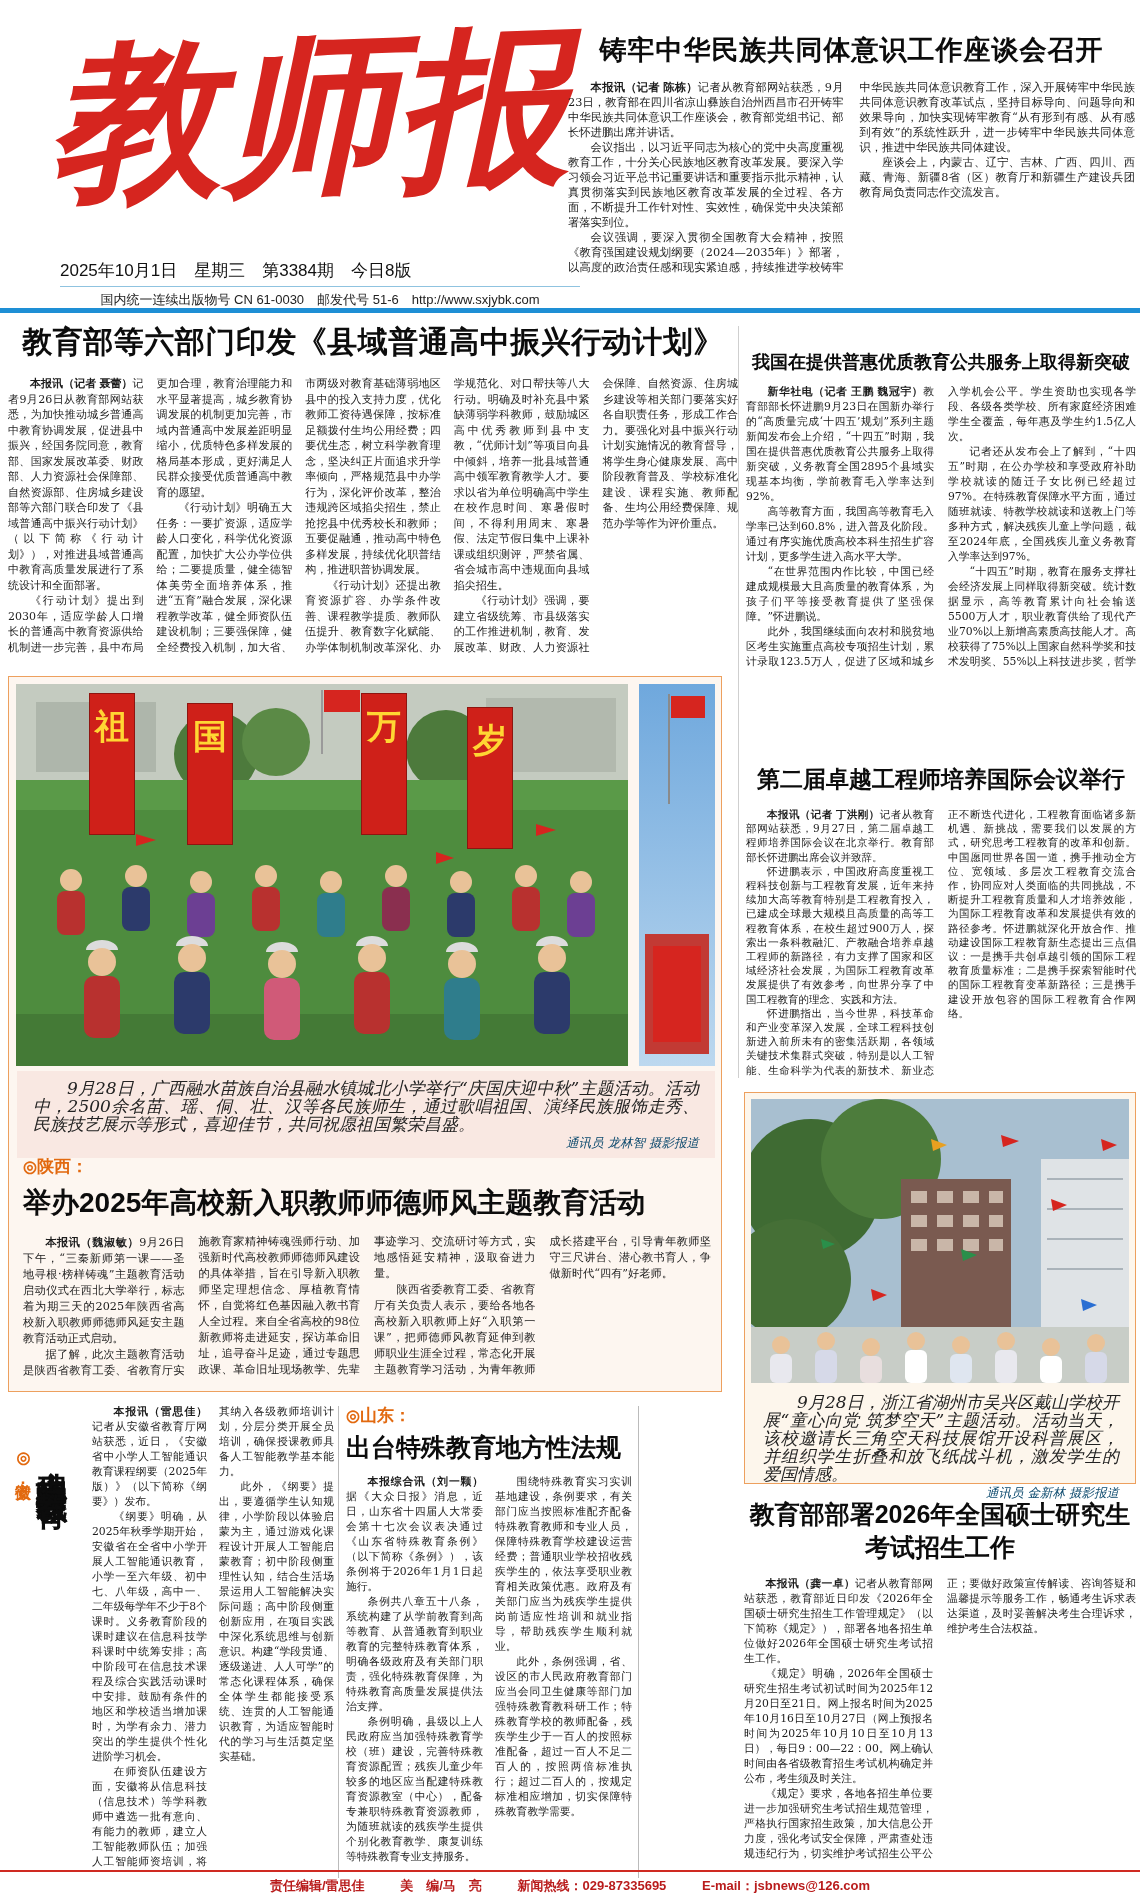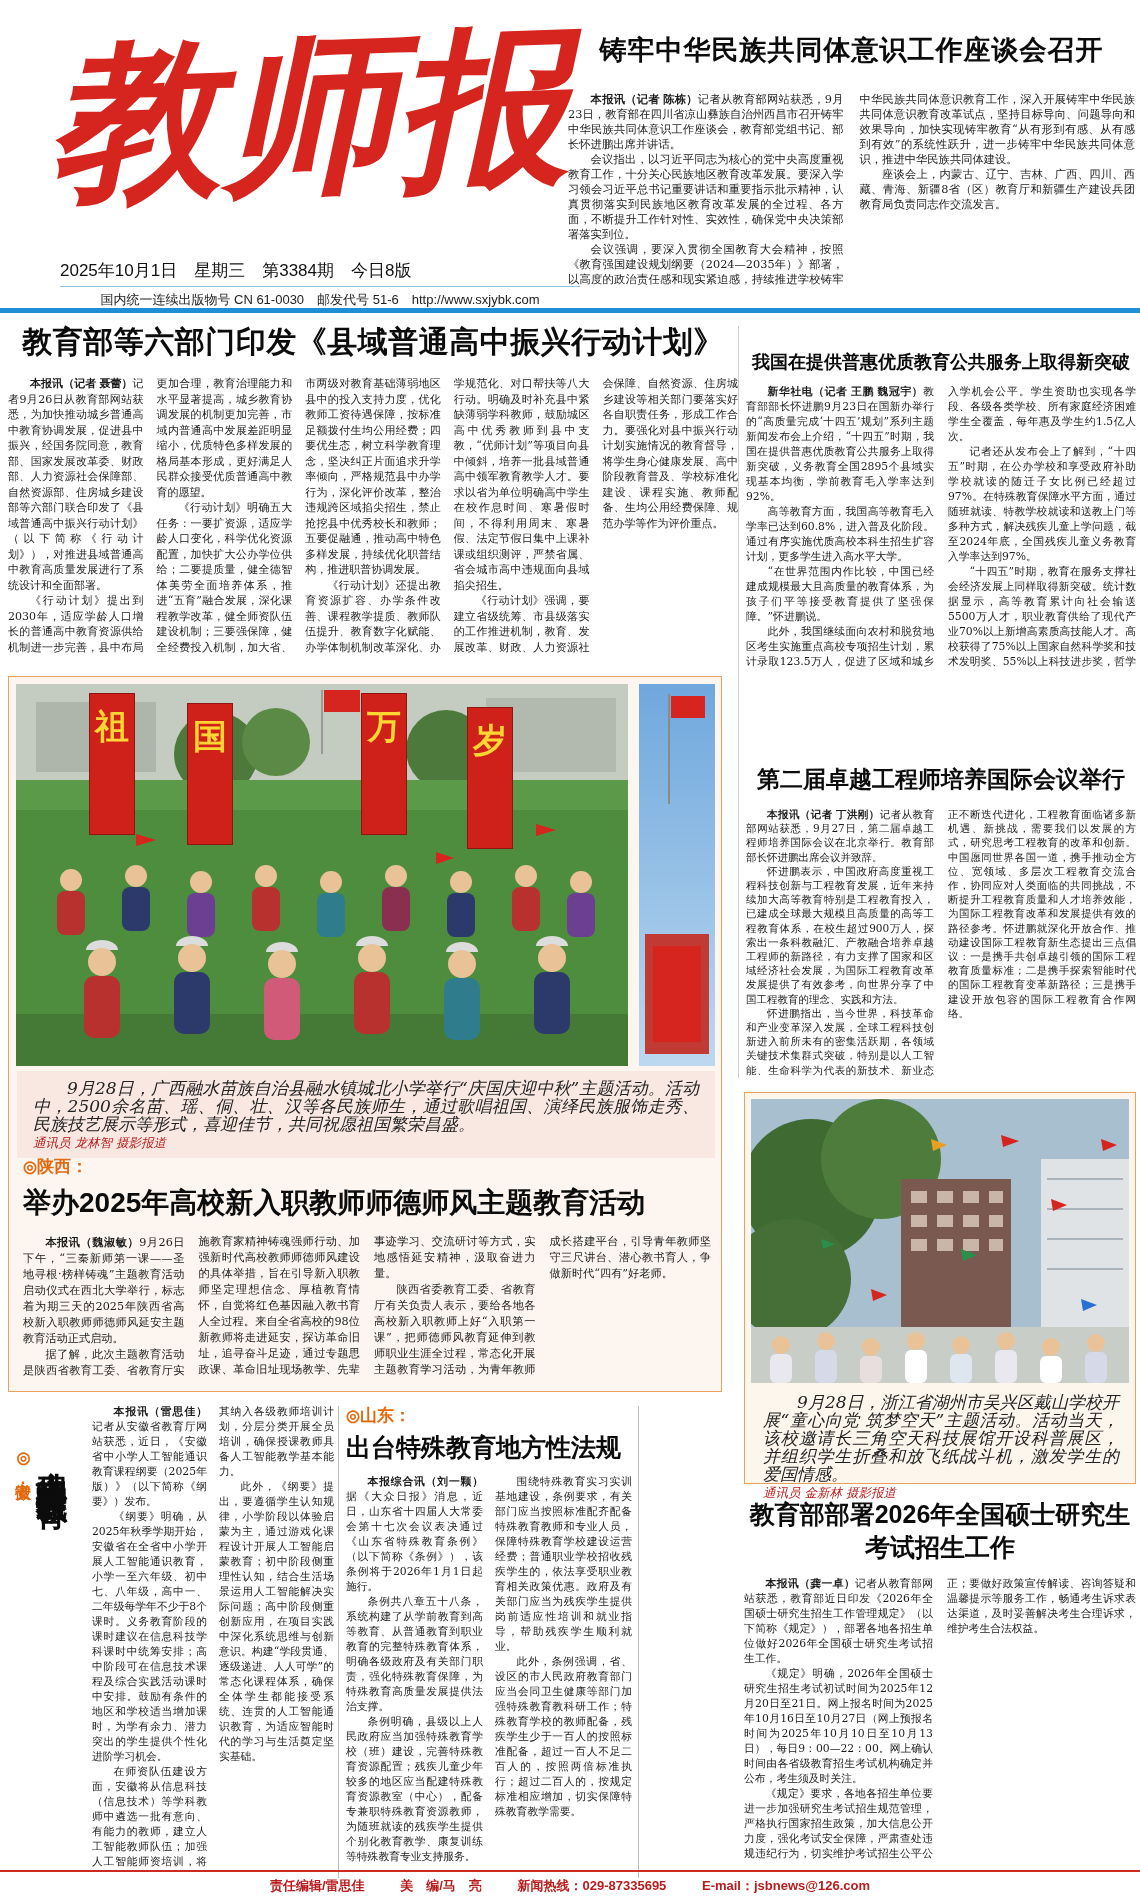--- a/index.html
+++ b/index.html
@@ -19,21 +19,21 @@
   .blue-rule { position:absolute; left:0; top:308px; width:1140px; height:5px; background:#1e8fd5; }
 
   
   .art-title { font-family:"Liberation Sans", sans-serif; font-weight:bold; color:#0c0c0c; text-align:center; }
   .body-text { text-align:justify; color:#1c1c1c; column-fill:auto; overflow:hidden; }
   .body-text p { text-indent:2em; }
   .body-text b { font-family:"Liberation Sans", sans-serif; }
 
   
   .top-article { position:absolute; left:568px; top:32px; width:567px; }
-  .top-article .art-title { font-size:27px; letter-spacing:1px; margin-bottom:24px; }
+  .top-article .art-title { font-size:27px; letter-spacing:1px; margin-bottom:12px; }
   .top-article .body-text { column-count:2; column-gap:16px; font-size:11.3px; line-height:15px; height:196px; }
 
   
   .main-article { position:absolute; left:8px; top:322px; width:730px; }
   .main-article .art-title { font-size:30px; letter-spacing:0.5px; margin-bottom:13px; white-space:nowrap; }
   .main-article .body-text { column-count:5; column-gap:13px; font-size:11px; line-height:15.5px; height:282px; }
 
   
   .svc-article { position:absolute; left:746px; top:350px; width:390px; }
   .svc-article .art-title { font-size:18px; margin-bottom:10px; }
@@ -49,21 +49,21 @@
   .left-box { position:absolute; left:8px; top:676px; width:714px; height:716px;
     border:1px solid #eda05e; background:#fdf6f0; }
   .photo-main { position:absolute; left:7px; top:7px; width:612px; height:382px; }
   .photo-strip { position:absolute; left:630px; top:7px; width:76px; height:382px; }
   .banner { position:absolute; top:16px; width:46px; height:142px; background:#cf2019;
     color:#ffd633; font-family:"Liberation Sans", sans-serif; font-weight:bold; font-size:34px;
     text-align:center; padding-top:10px; border:1px solid #8e1510; }
   .banner.b1 { left:80px; } .banner.b2 { left:178px; top:26px; } .banner.b3 { left:352px; } .banner.b4 { left:458px; top:30px; }
   .caption-box { position:absolute; left:8px; top:394px; width:698px; background:#f9e8e2; padding:8px 16px 6px 16px; }
   .caption-text { font-style:italic; font-size:17px; line-height:18px; color:#222; text-align:justify; text-indent:2em; }
-  .caption-credit { font-style:italic; font-size:12.5px; color:#b91c1c; text-align:left; margin-top:2px; }
+  .caption-credit { font-style:italic; font-size:12.5px; color:#0c4a6e; text-align:right; margin-top:2px; }
 
   .kicker { font-family:"Liberation Sans", sans-serif; font-weight:bold; color:#e2690f; font-size:17px; }
   .kicker .ring { font-size:16px; }
 
   .shaanxi { position:absolute; left:14px; top:478px; width:688px; }
   .shaanxi .art-title { font-size:28px; text-align:left; margin:6px 0 12px 0; white-space:nowrap; }
   .shaanxi .body-text { column-count:4; column-gap:14px; font-size:11.2px; line-height:16px; height:152px; }
 
   
   .anhui-kicker { position:absolute; left:12px; top:1448px; writing-mode:vertical-rl;

